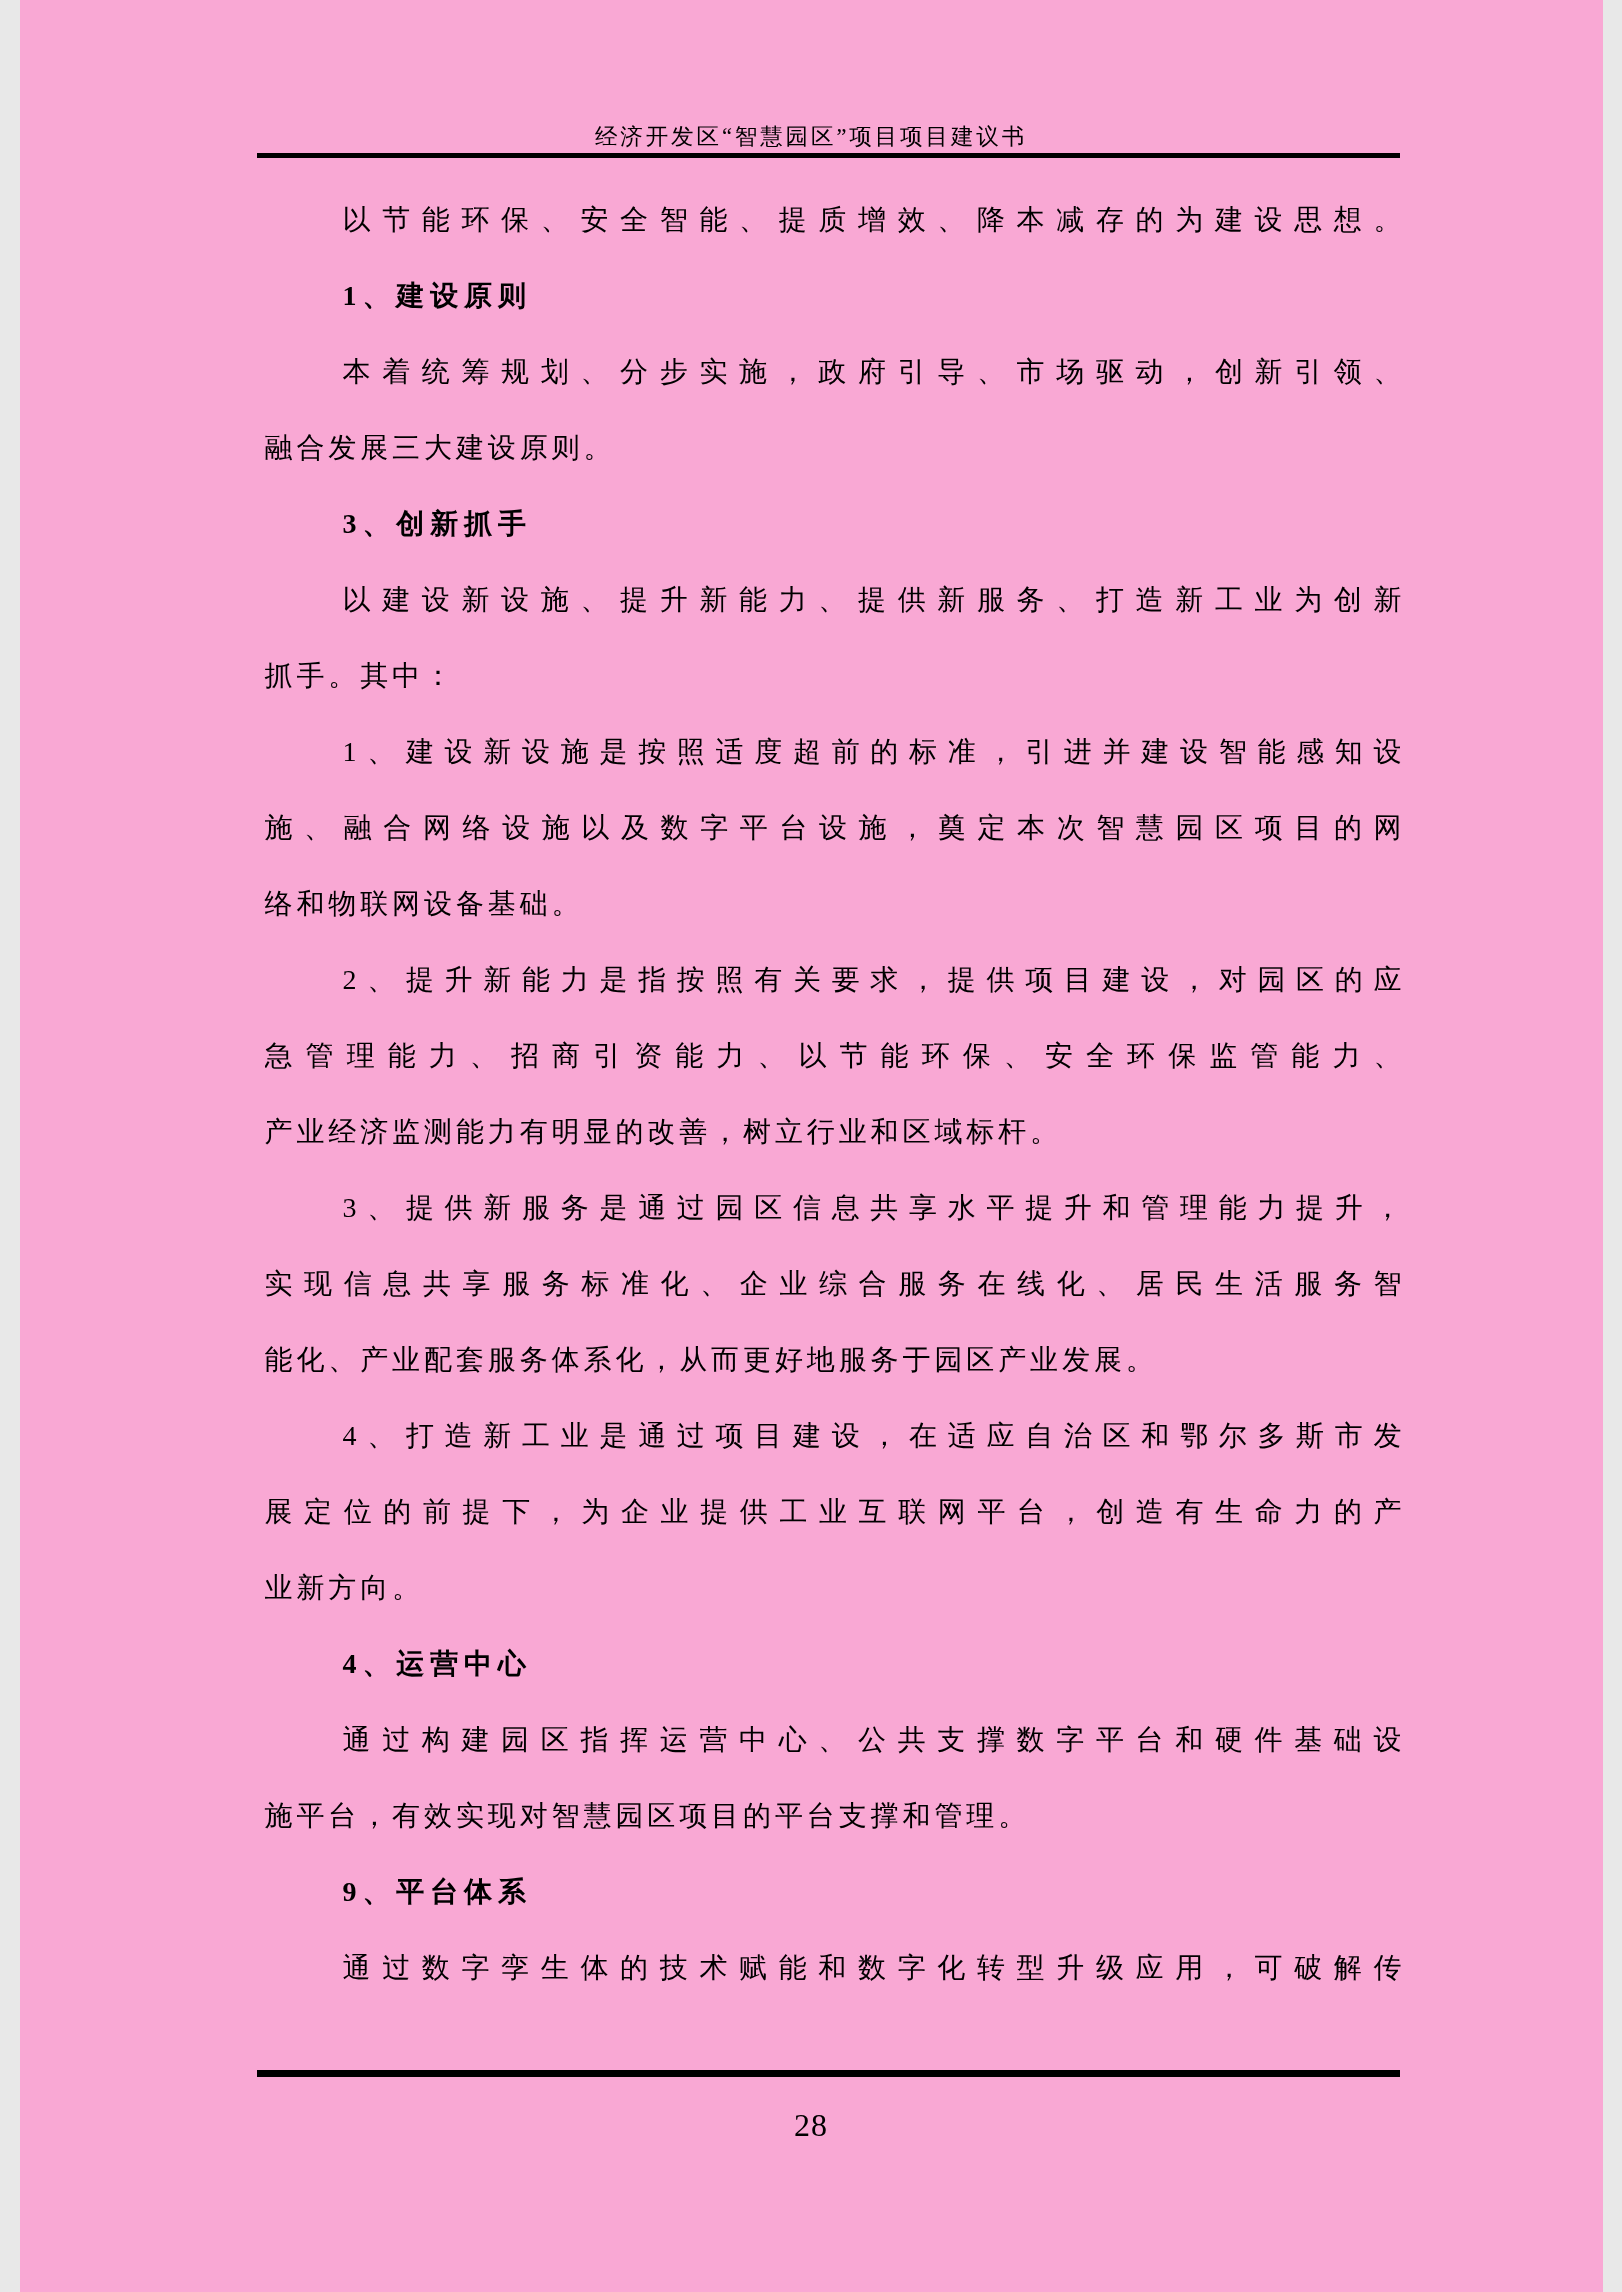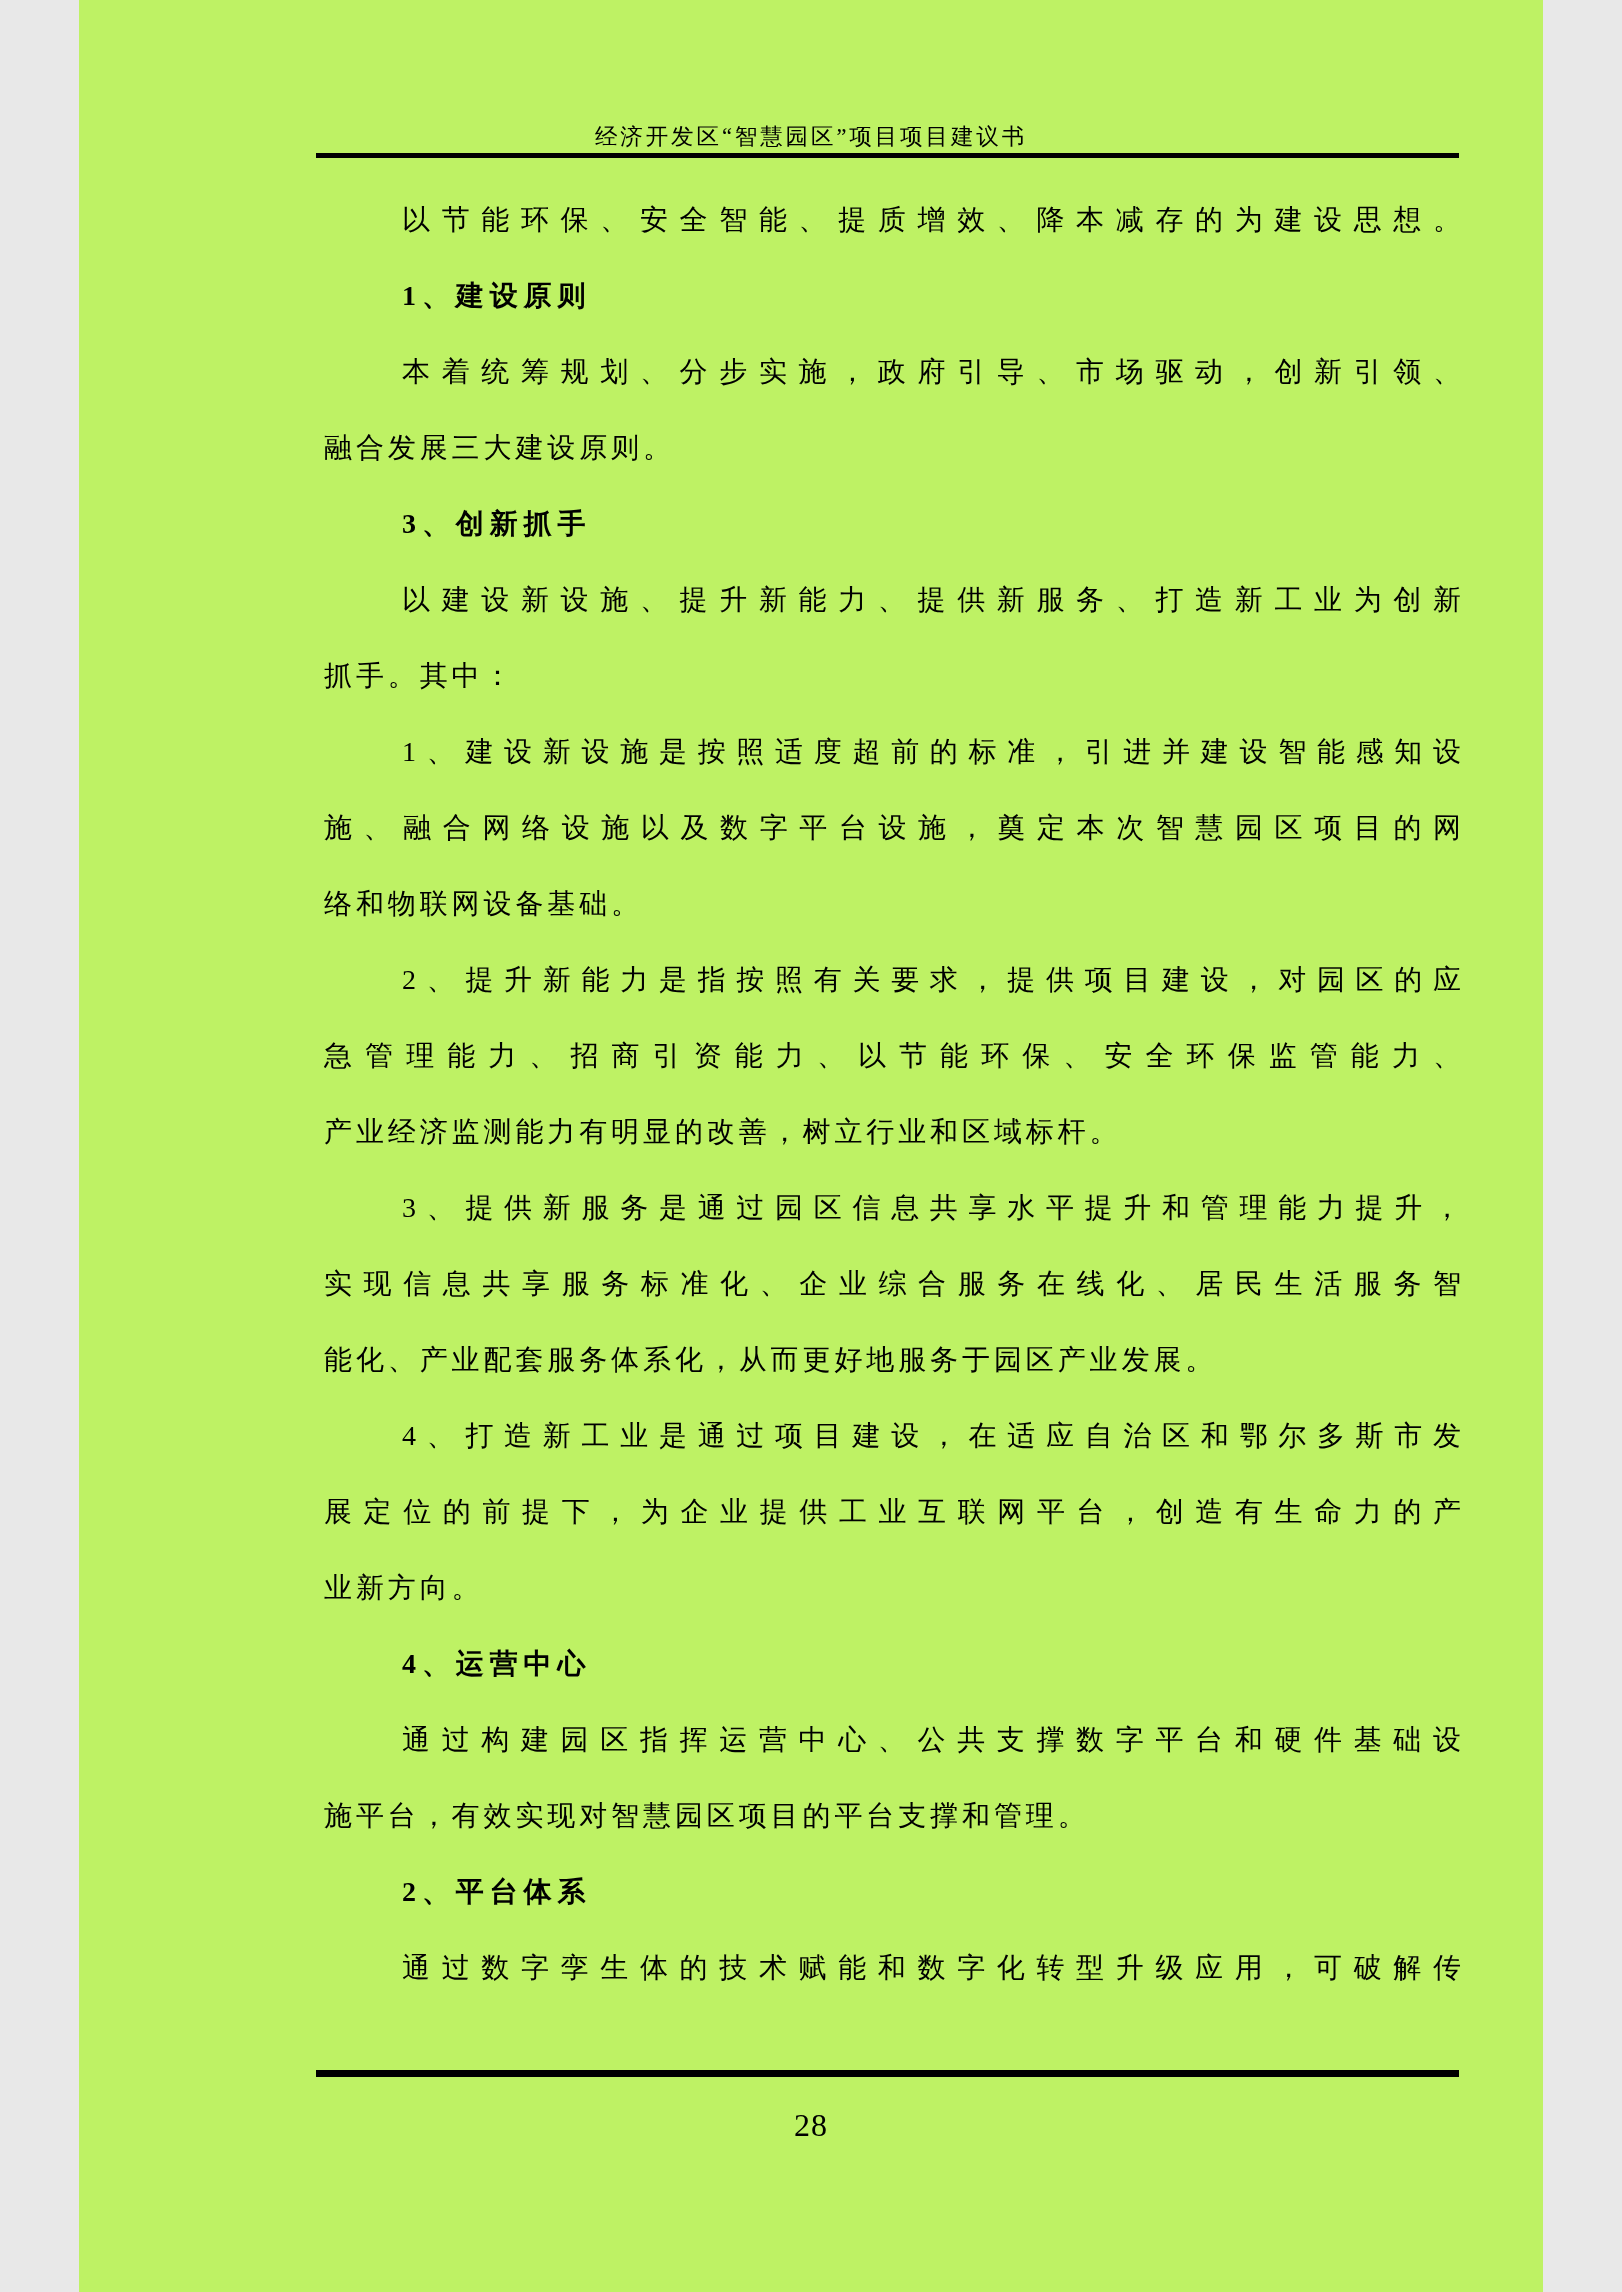--- a/index.html
+++ b/index.html
@@ -2,24 +2,24 @@
 <html><head>
 <meta charset="utf-8">
 <style>
   html, body {
     margin: 0;
     padding: 0;
     background: #e8e8e8;
   }
   .page {
     position: relative;
-    width: 1464px;
+    width: 1583px;
     height: 2293px;
     margin: 0 auto;
-    background: #bef264;
+    background: #f9a8d4;
     color: #000000;
     font-family: "Liberation Serif", "DejaVu Serif", serif;
     overflow: hidden;
   }
   
   .header-title {
     position: absolute;
     top: 121px;
     left: 0;
     width: 100%;
@@ -111,21 +111,21 @@
       <div class="line">产业经济监测能力有明显的改善，树立行业和区域标杆。</div>
       <div class="line indent fill">3、提供新服务是通过园区信息共享水平提升和管理能力提升，</div>
       <div class="line fill">实现信息共享服务标准化、企业综合服务在线化、居民生活服务智</div>
       <div class="line">能化、产业配套服务体系化，从而更好地服务于园区产业发展。</div>
       <div class="line indent fill">4、打造新工业是通过项目建设，在适应自治区和鄂尔多斯市发</div>
       <div class="line fill">展定位的前提下，为企业提供工业互联网平台，创造有生命力的产</div>
       <div class="line">业新方向。</div>
       <div class="line heading indent">4、运营中心</div>
       <div class="line indent fill">通过构建园区指挥运营中心、公共支撑数字平台和硬件基础设</div>
       <div class="line">施平台，有效实现对智慧园区项目的平台支撑和管理。</div>
-      <div class="line heading indent">2、平台体系</div>
+      <div class="line heading indent">9、平台体系</div>
       <div class="line indent fill">通过数字孪生体的技术赋能和数字化转型升级应用，可破解传</div>
     </div>
 
   <div class="footer-rule"></div>
 
   <div class="page-number">28</div>
 
 </div>
 
 

